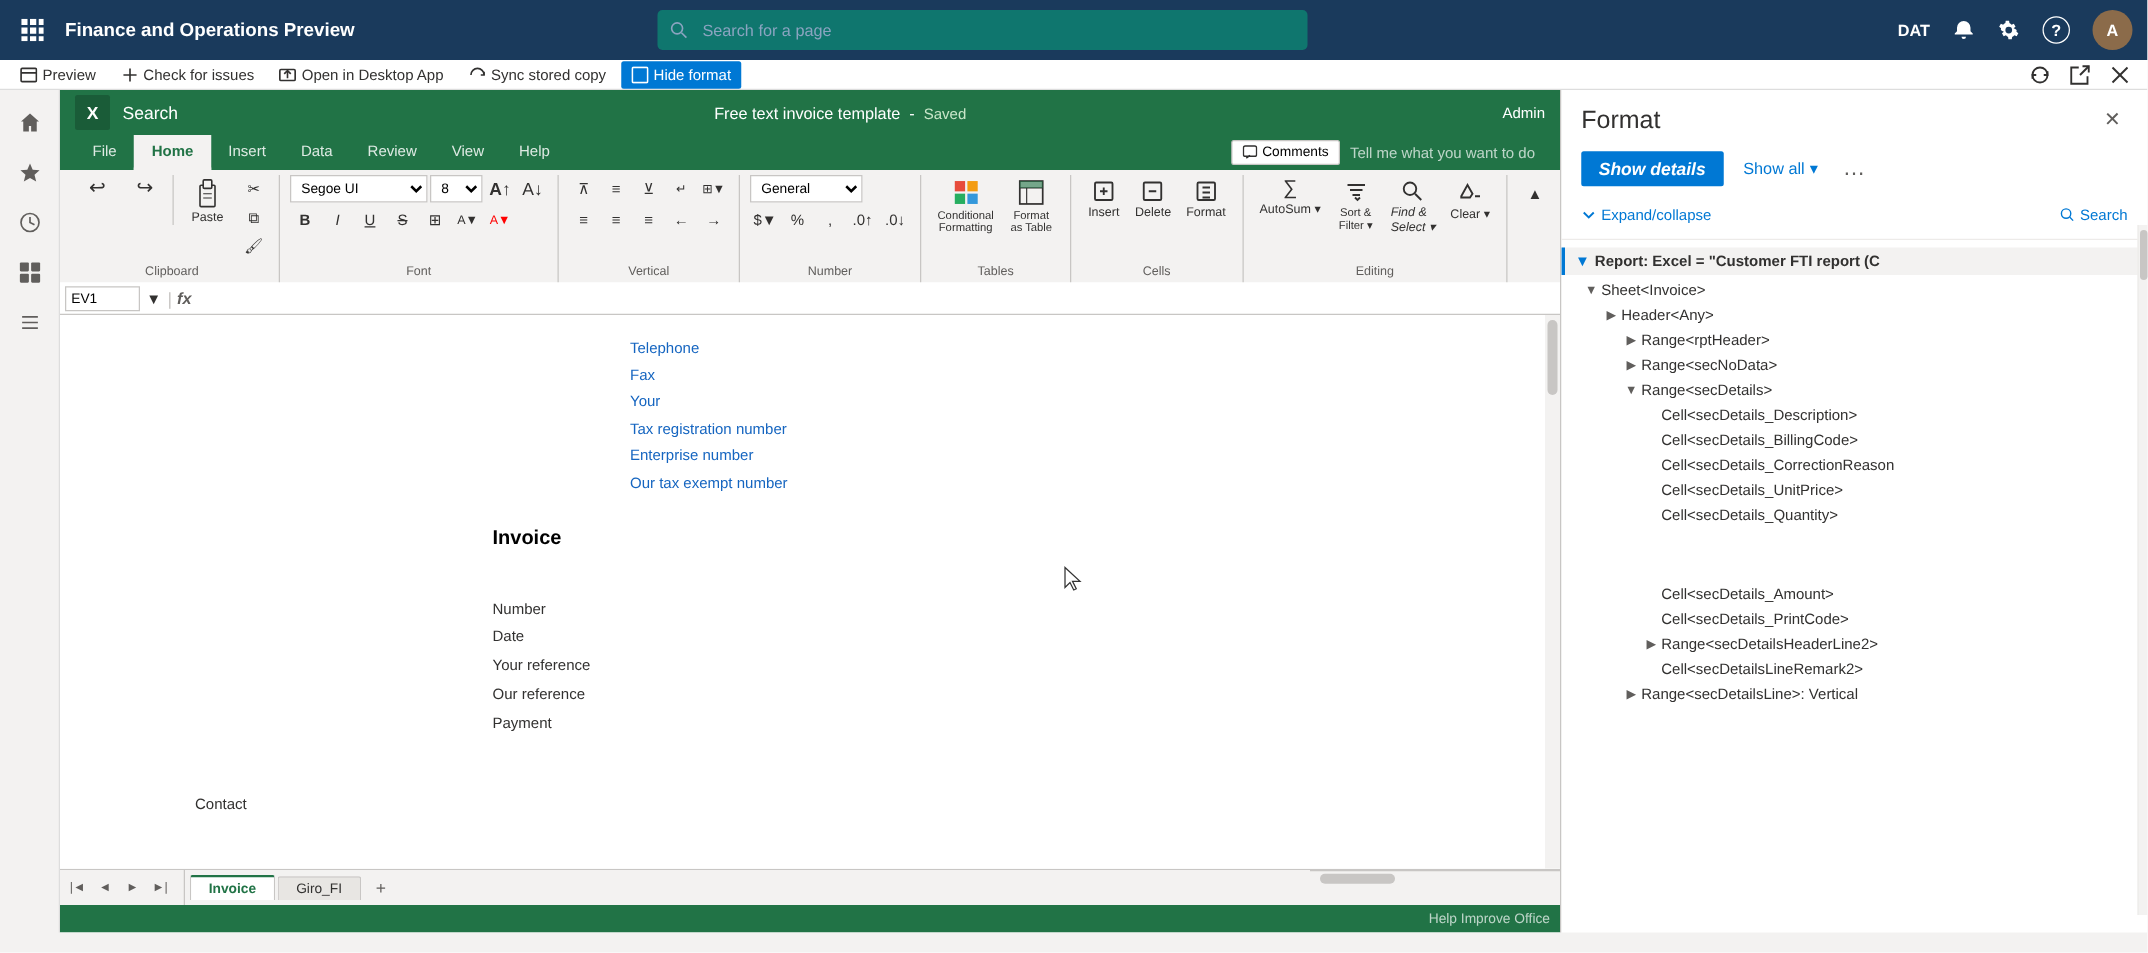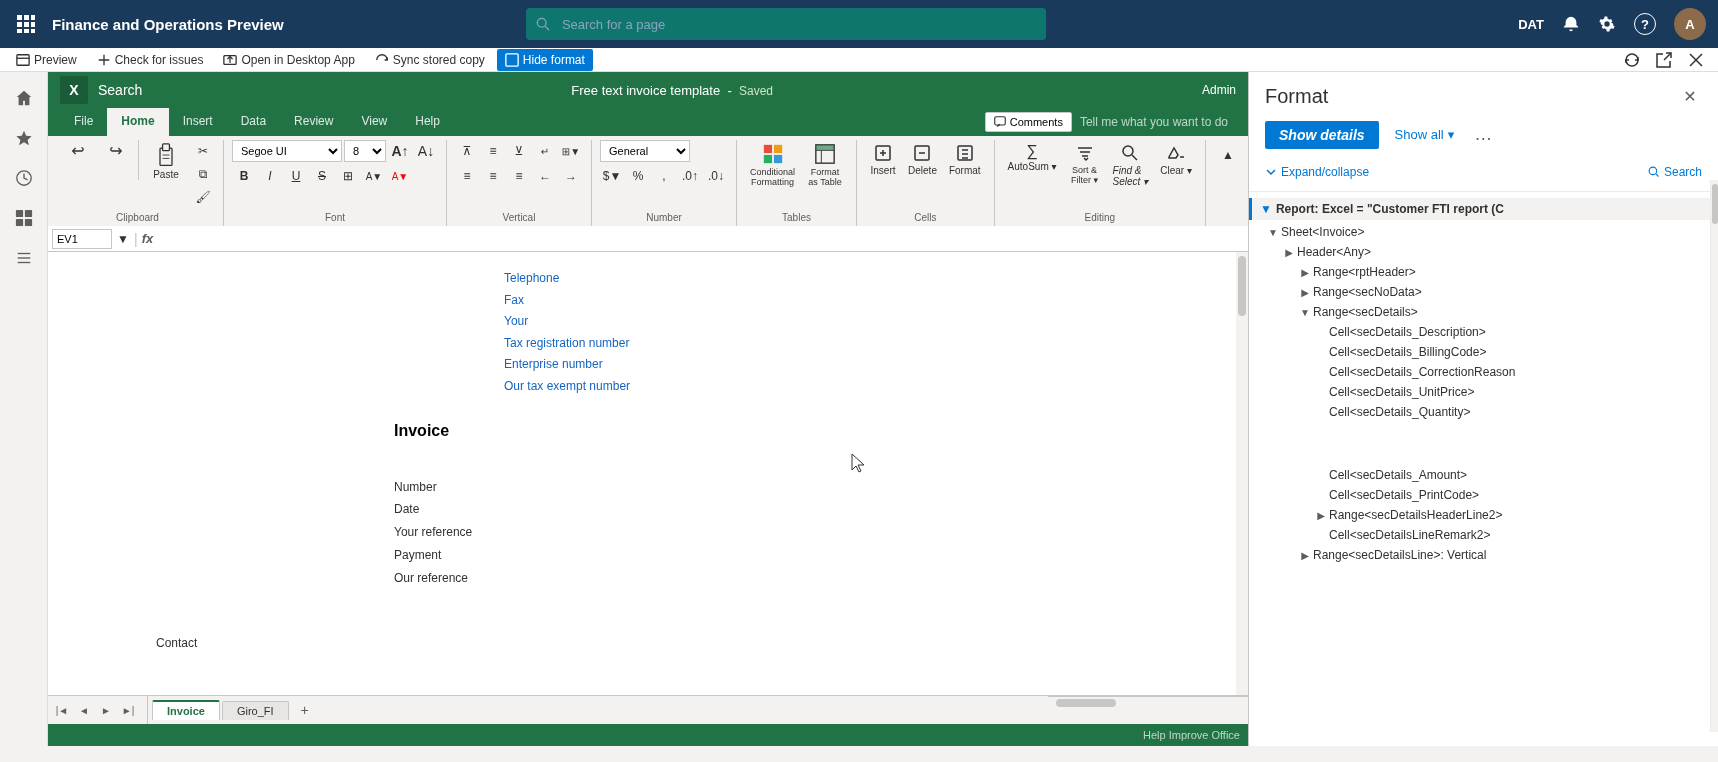--- a/index.html
+++ b/index.html
@@ -920,22 +920,22 @@
           <div class="invoice-field">Tax registration number</div>
           <div class="invoice-field">Enterprise number</div>
           <div class="invoice-field">Our tax exempt number</div>
         </div>
         <div style="margin-left:330px;margin-top:24px;">
           <div class="invoice-title">Invoice</div>
           <div style="height:24px;"></div>
           <div class="invoice-label">Number</div>
           <div class="invoice-label">Date</div>
           <div class="invoice-label">Your reference</div>
+          <div class="invoice-label">Our reference</div>
           <div class="invoice-label">Payment</div>
-          <div class="invoice-label">Our reference</div>
         </div>
         <div style="position:absolute;left:108px;bottom:40px;" class="invoice-label">Contact</div>
       </div>
 
       <div style="position:absolute;top:200px;left:800px;pointer-events:none;">
         <svg width="20" height="24" viewBox="0 0 20 24" fill="none">
             <path d="M4 2L4 18L8 14L11 20L13 19L10 13L16 13Z" fill="white" stroke="#333" stroke-width="1"></path>
           </svg>
       </div>
 

